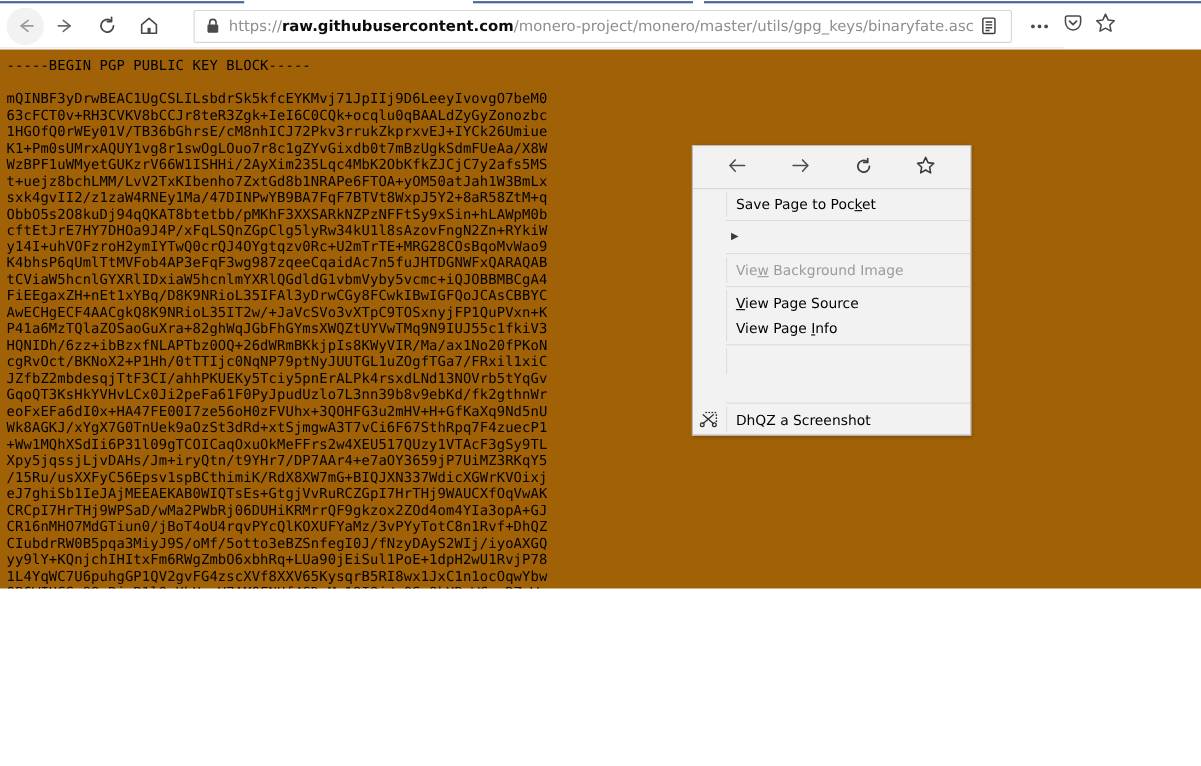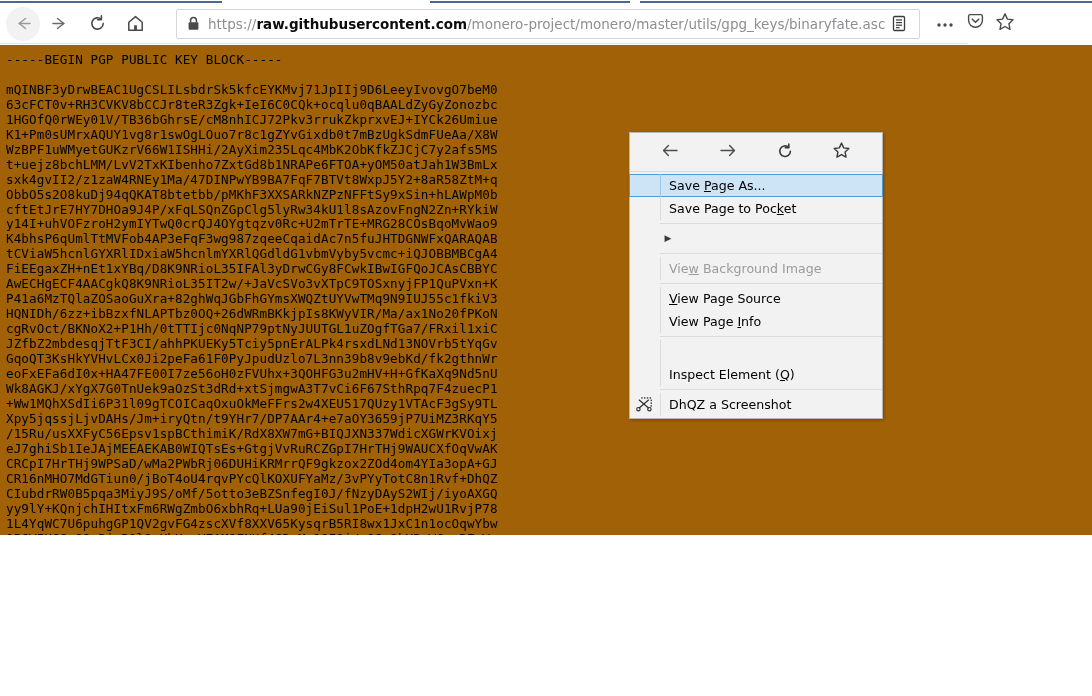--- a/index.html
+++ b/index.html
@@ -388,24 +388,20 @@
           <svg width="19" height="19" viewBox="0 0 20 20">
             <path d="M10 2.2 L12.3 7.2 L17.7 7.9 L13.8 11.6 L14.8 17 L10 14.3 L5.2 17 L6.2 11.6 L2.3 7.9 L7.7 7.2 Z" fill="none" stroke="#3c3c3c" stroke-width="1.5" stroke-linejoin="round"></path>
           </svg>
         </span>
       </div>
     </div>
     <div id="menu-header-sep"></div>
 
     <div class="menu-list">
 
-      <div class="menu-item highlighted">
-        <span class="gutter"></span>
-        <span class="mi-label">Save <span class="ul">P</span>age As...</span>
-      </div>
 
       <div class="menu-item">
         <span class="gutter"></span>
         <span class="mi-label">Save Page to Poc<span class="ul">k</span>et</span>
       </div>
 
       <div class="menu-sep"></div>
 
       <div class="menu-item">
         <span class="gutter"></span>
@@ -434,21 +430,20 @@
 
       <div class="menu-sep"></div>
 
       <div class="menu-item">
         <span class="gutter"></span>
         <span class="mi-label"></span>
       </div>
 
       <div class="menu-item">
         <span class="gutter"></span>
-        <span class="mi-label">Inspect Element (<span class="ul">Q</span>)</span>
       </div>
 
       <div class="menu-sep"></div>
 
       <div class="menu-item">
         <span class="gutter">
           <svg width="18" height="16" viewBox="0 0 18 16">
             <g stroke="#2e2e2e" stroke-width="1.15" fill="none" stroke-linecap="round">
               <line x1="3.2" y1="3.0" x2="12.5" y2="11.0"></line>
               <line x1="12.5" y1="3.0" x2="3.2" y2="11.0"></line>

